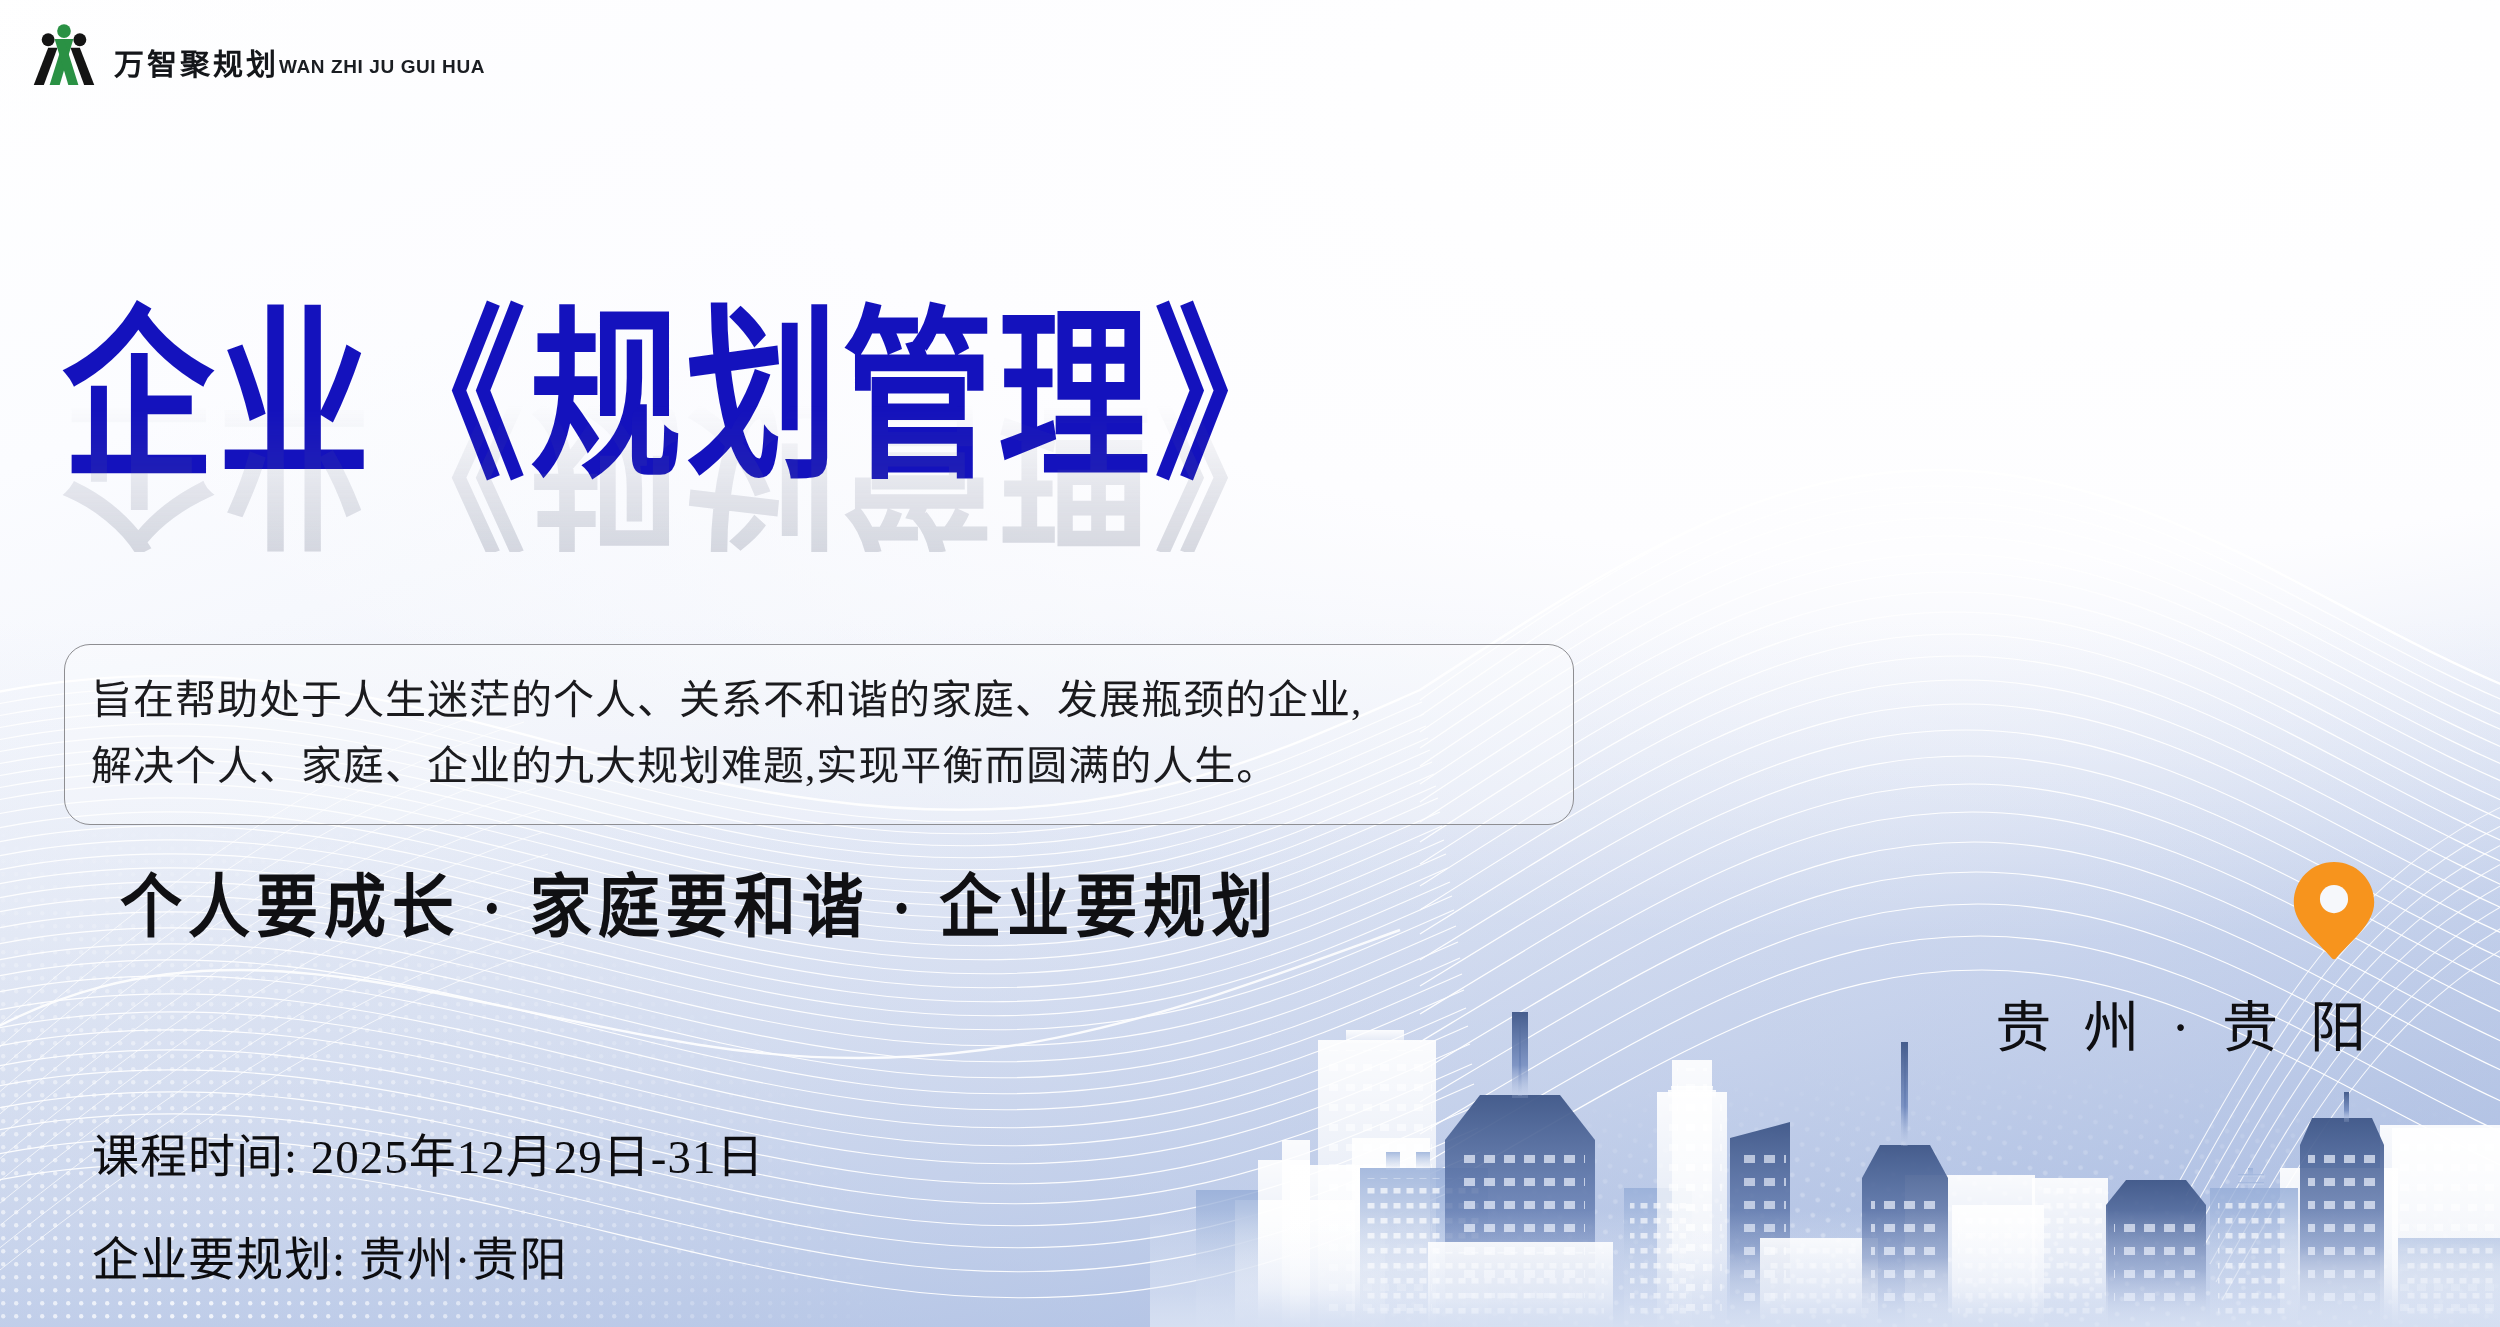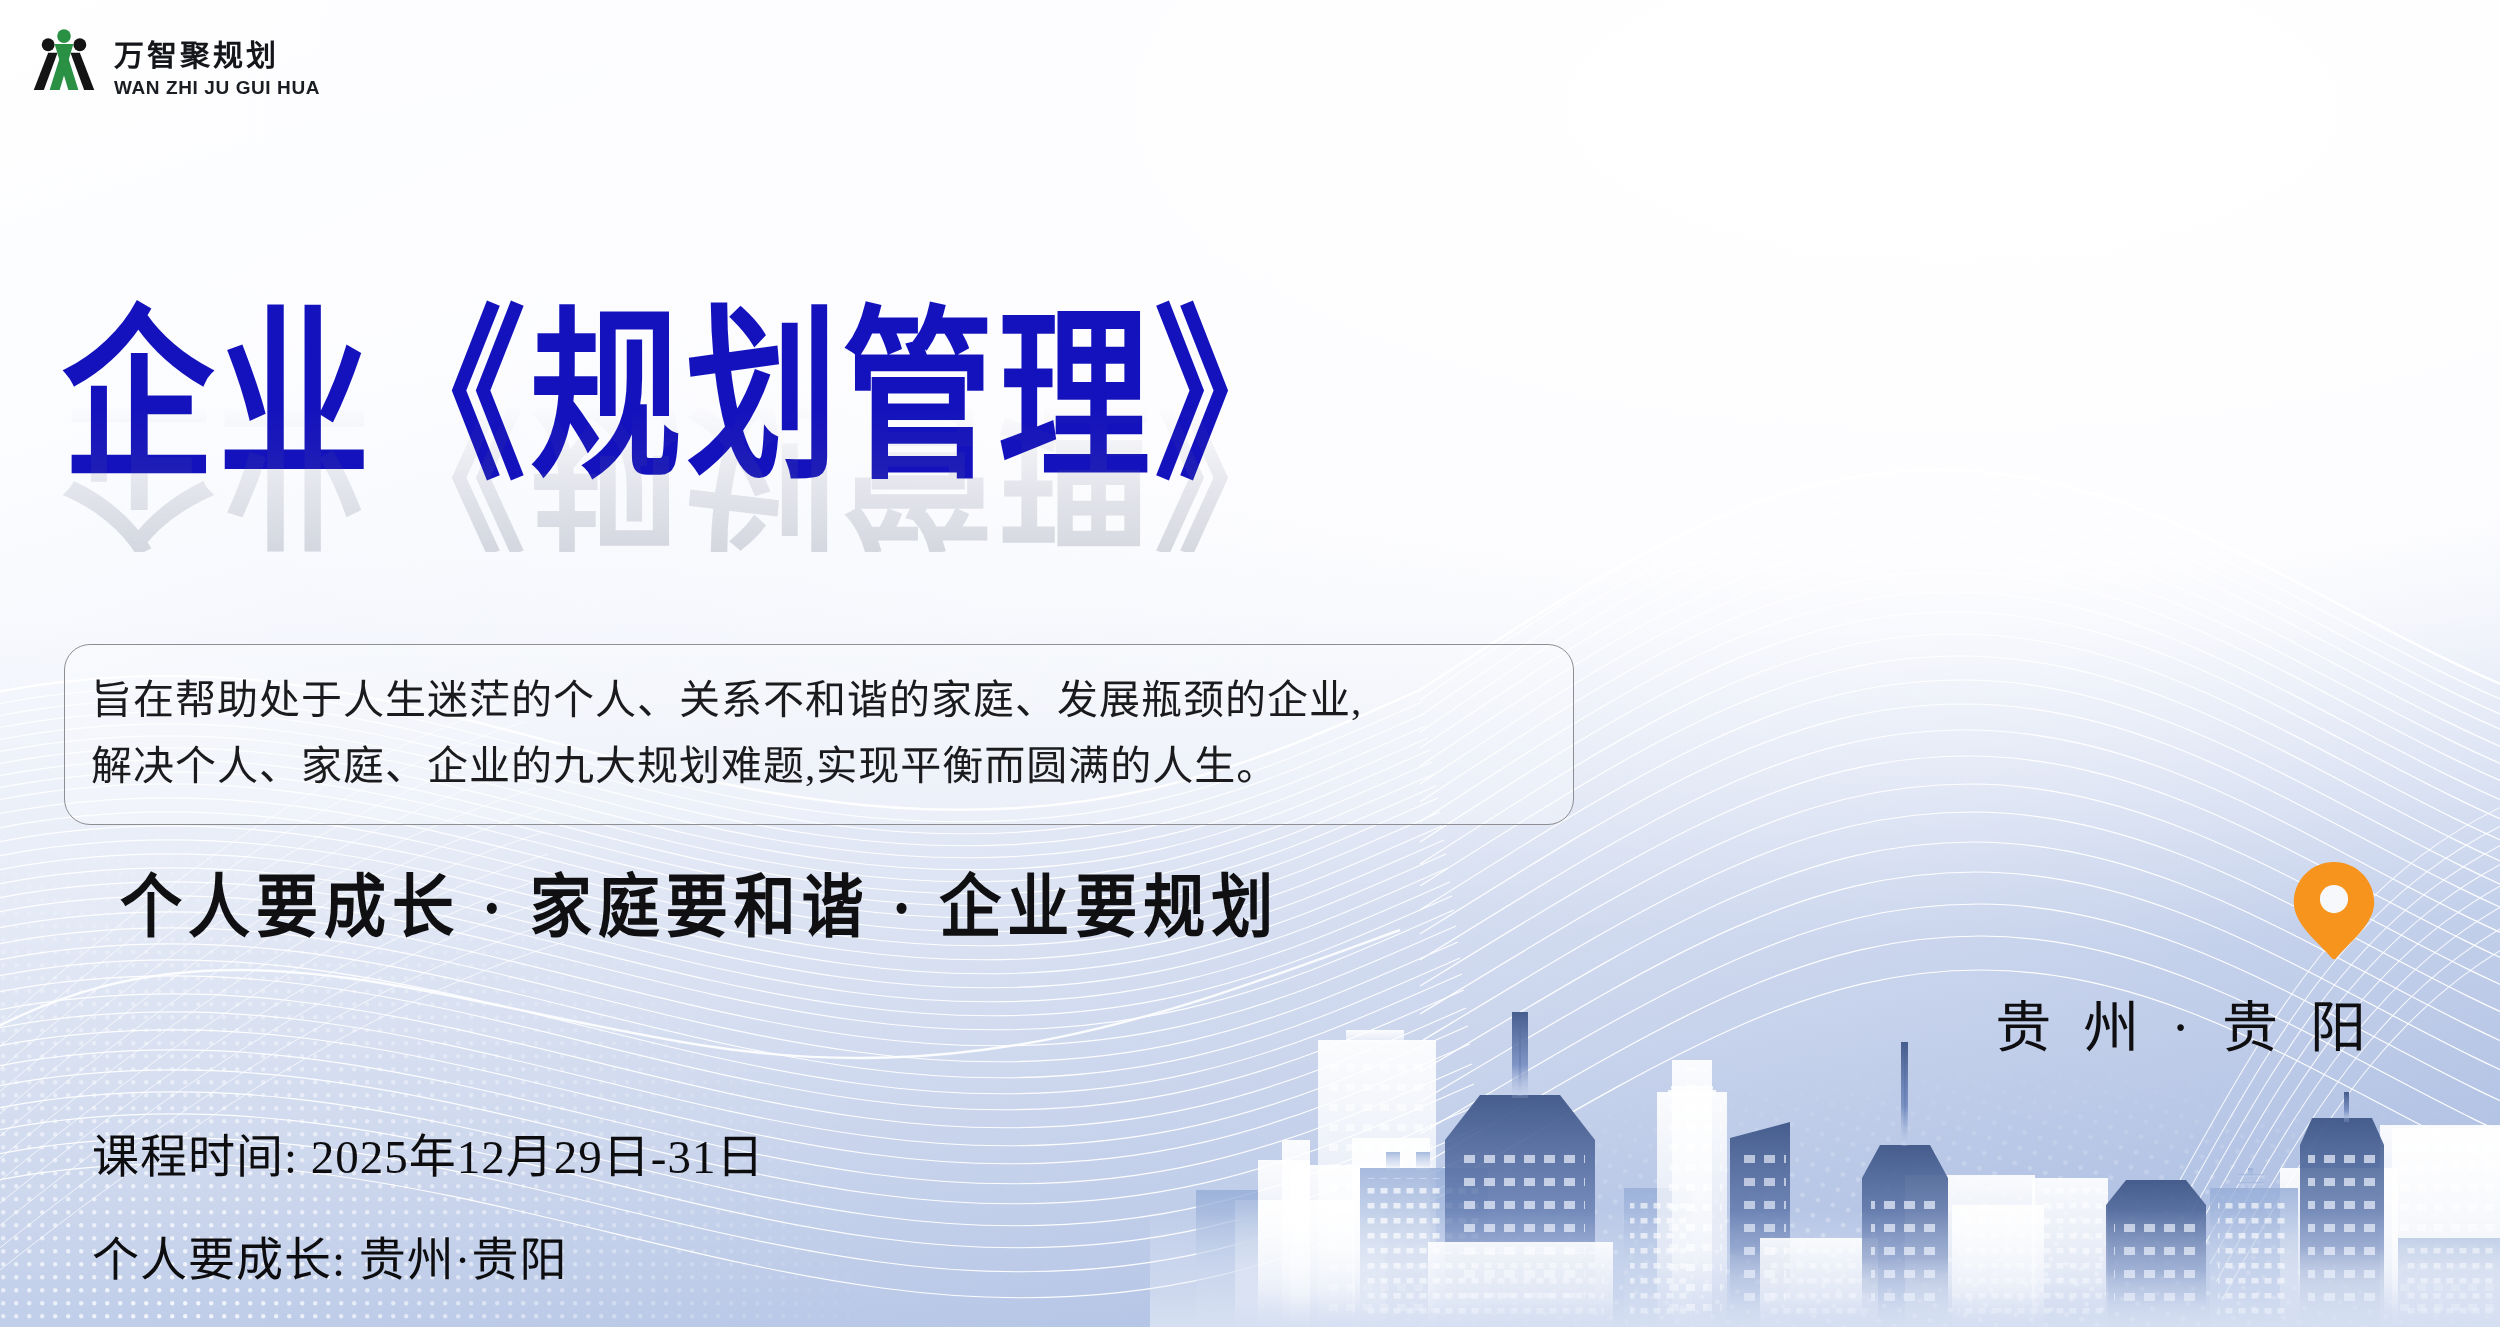--- a/index.html
+++ b/index.html
@@ -16,21 +16,21 @@
       linear-gradient(162deg,#ffffff 0%,#fbfcff 22%,#f1f4fb 44%,#e2e8f6 60%,#ccd7ef 76%,#b4c4e6 90%,#a9bce2 100%);
   }
 
   
   .bg-layer{position:absolute;inset:0;pointer-events:none;}
   #wave-svg,#dots-svg,#skyline-svg{position:absolute;inset:0;width:100%;height:100%;}
 
   
   #logo-block{position:absolute;left:28px;top:16px;display:flex;align-items:center;gap:14px;z-index:40;}
   #logo-mark{width:72px;height:72px;flex:none;}
-  .logo-text-wrap{display:flex;flex-direction:column;line-height:1;padding-top:3px;margin-top:22px;}
+  .logo-text-wrap{display:flex;line-height:1;padding-top:3px;margin-top:22px;}
   #logo-cn{
     font-family:"Liberation Serif","DejaVu Serif",serif;
     font-size:30px;font-weight:700;color:#14161a;letter-spacing:3px;
   }
   #logo-en{
     font-size:19px;font-weight:700;color:#1a1d22;letter-spacing:0.6px;
     margin-top:7px;
   }
 
   
@@ -441,16 +441,16 @@
   <div id="location-badge">
     <svg id="pin-icon" viewBox="0 0 64 78">
       <path d="M32,0 C14.3,0 0,14.3 0,32 C0,50 20,64 30.3,76.6 C31.2,77.7 32.8,77.7 33.7,76.6 C44,64 64,50 64,32 C64,14.3 49.7,0 32,0 Z" fill="#f7941d"></path>
       <circle cx="32" cy="29.5" r="11.2" fill="#f6f8fb"></circle>
     </svg>
     <div id="location-name">贵 州 · 贵 阳</div>
   </div>
 
   <div id="course-meta">
     <div class="meta-row">课程时间: 2025年12月29日-31日</div>
-    <div class="meta-row">个人要成长: 贵州·贵阳</div>
+    <div class="meta-row">企业要规划: 贵州·贵阳</div>
   </div>
 
 </div>
 
 </body></html>

